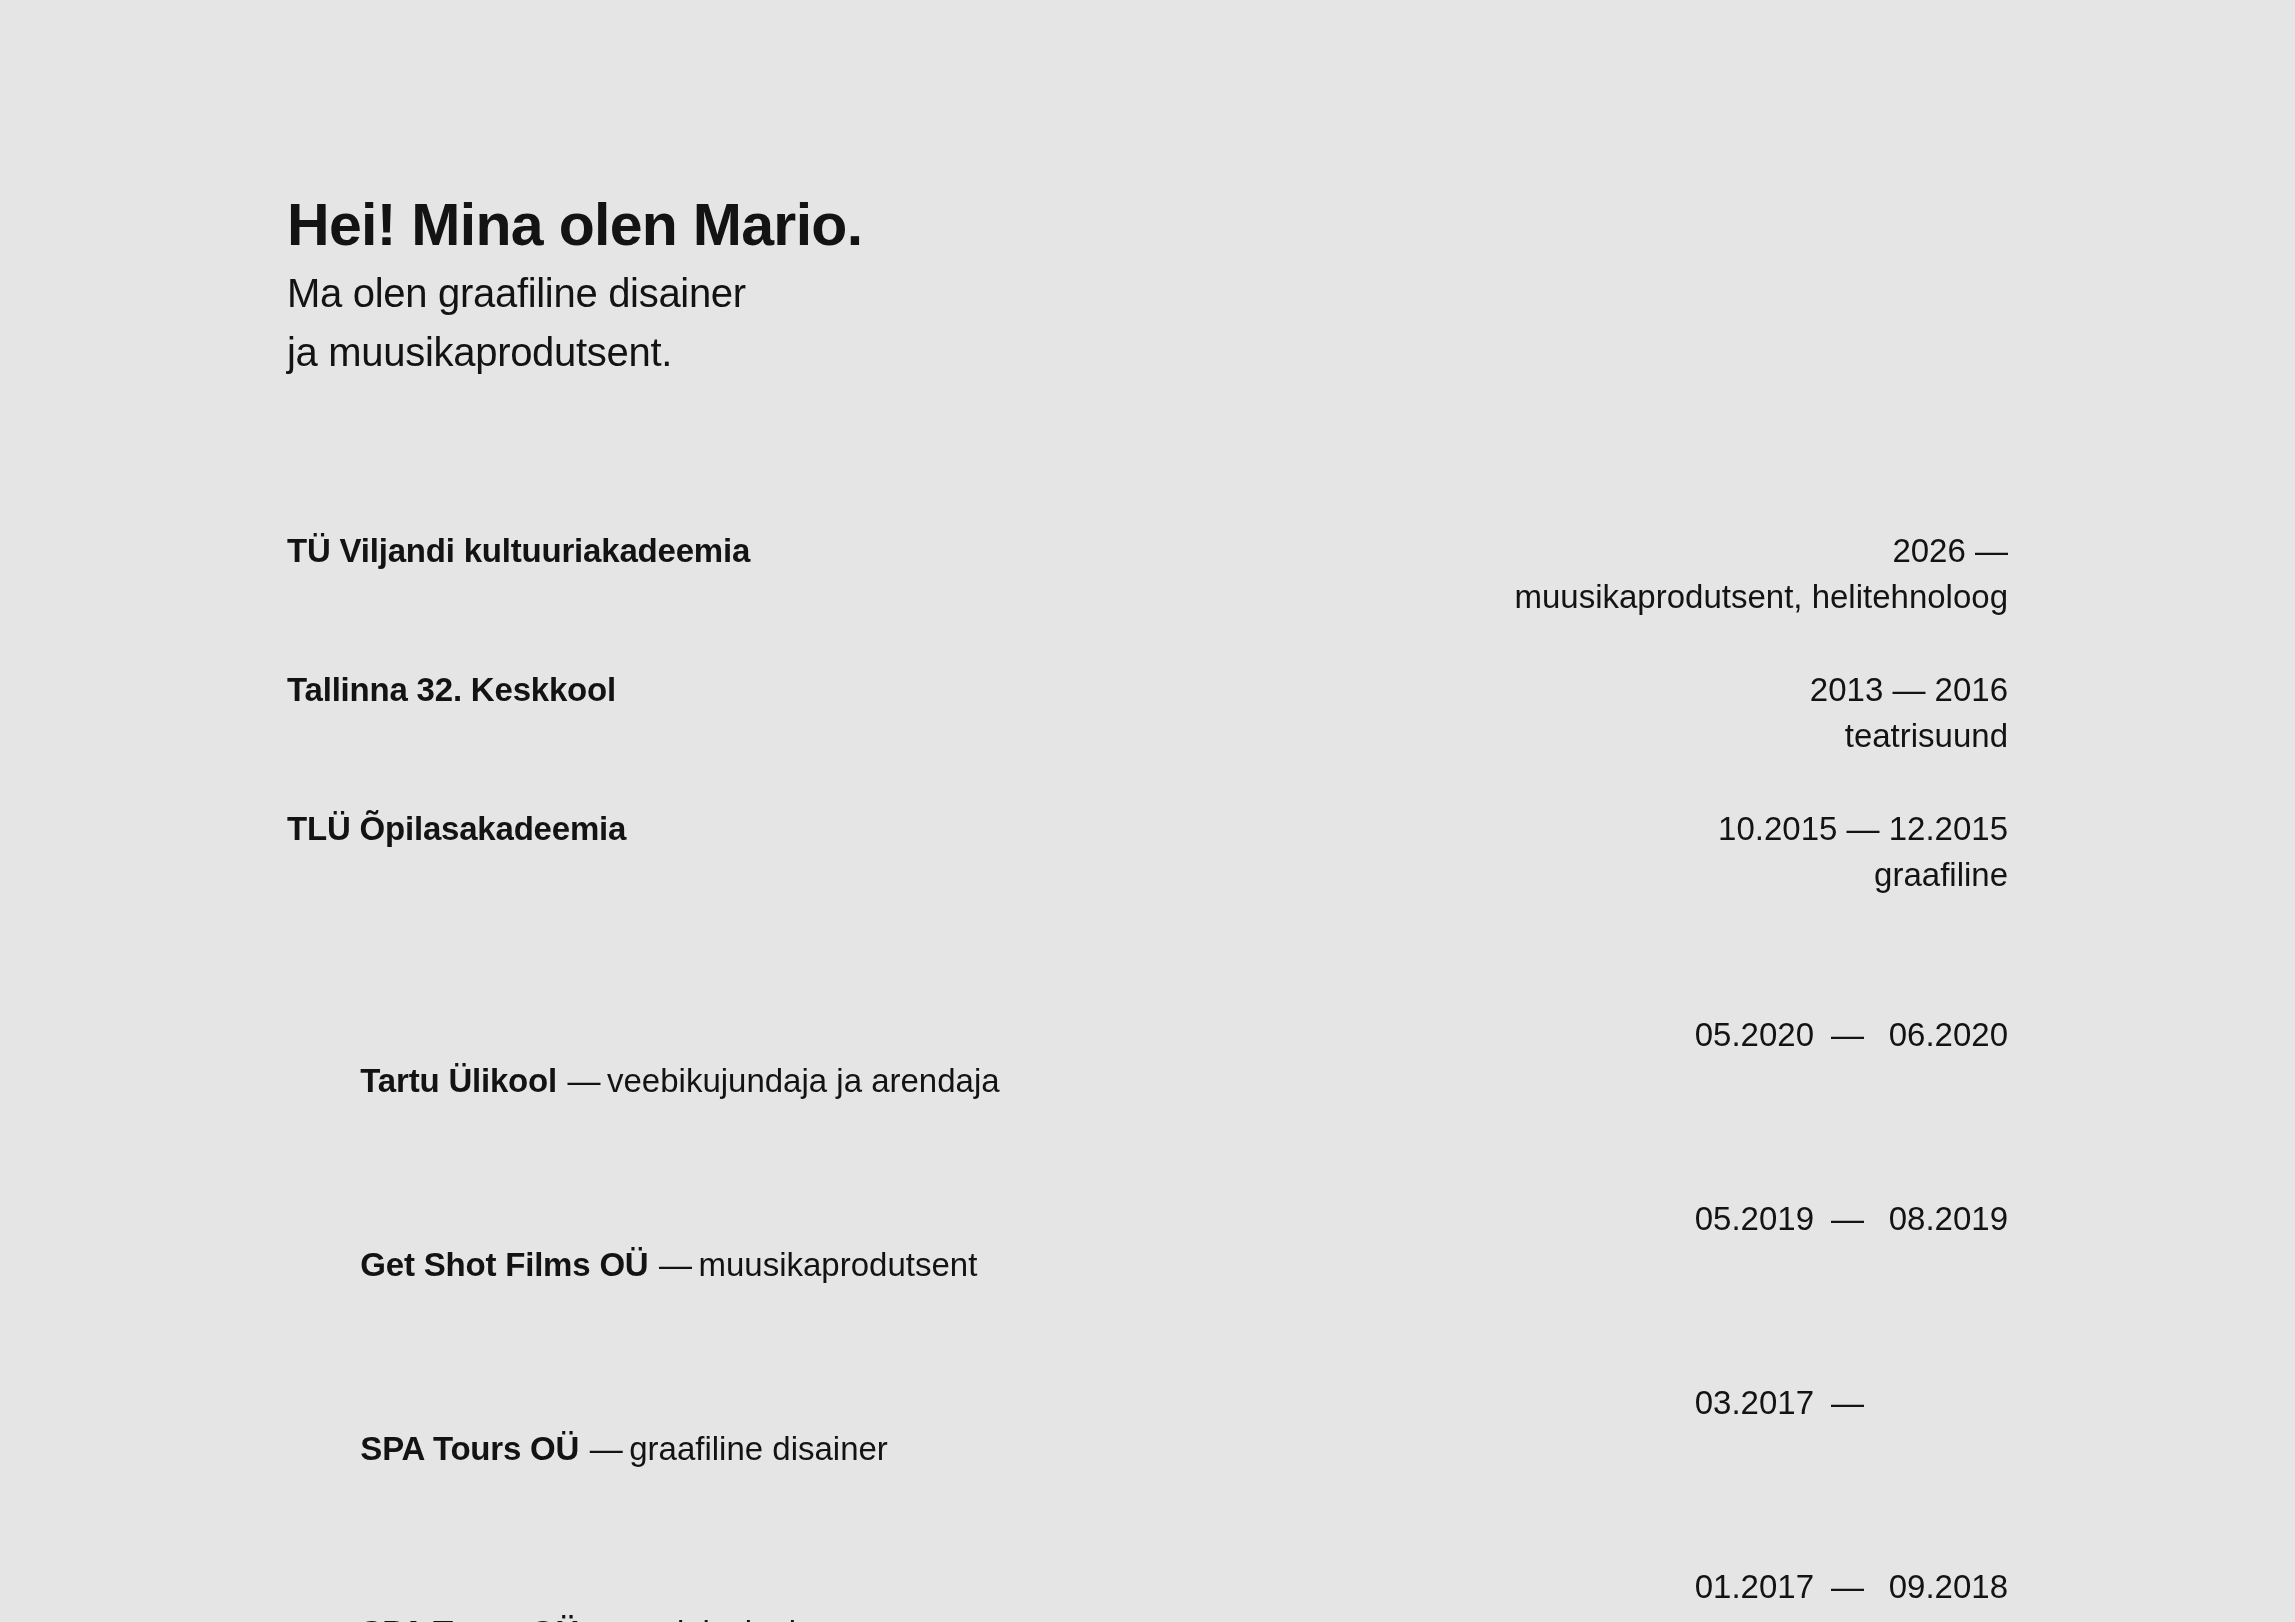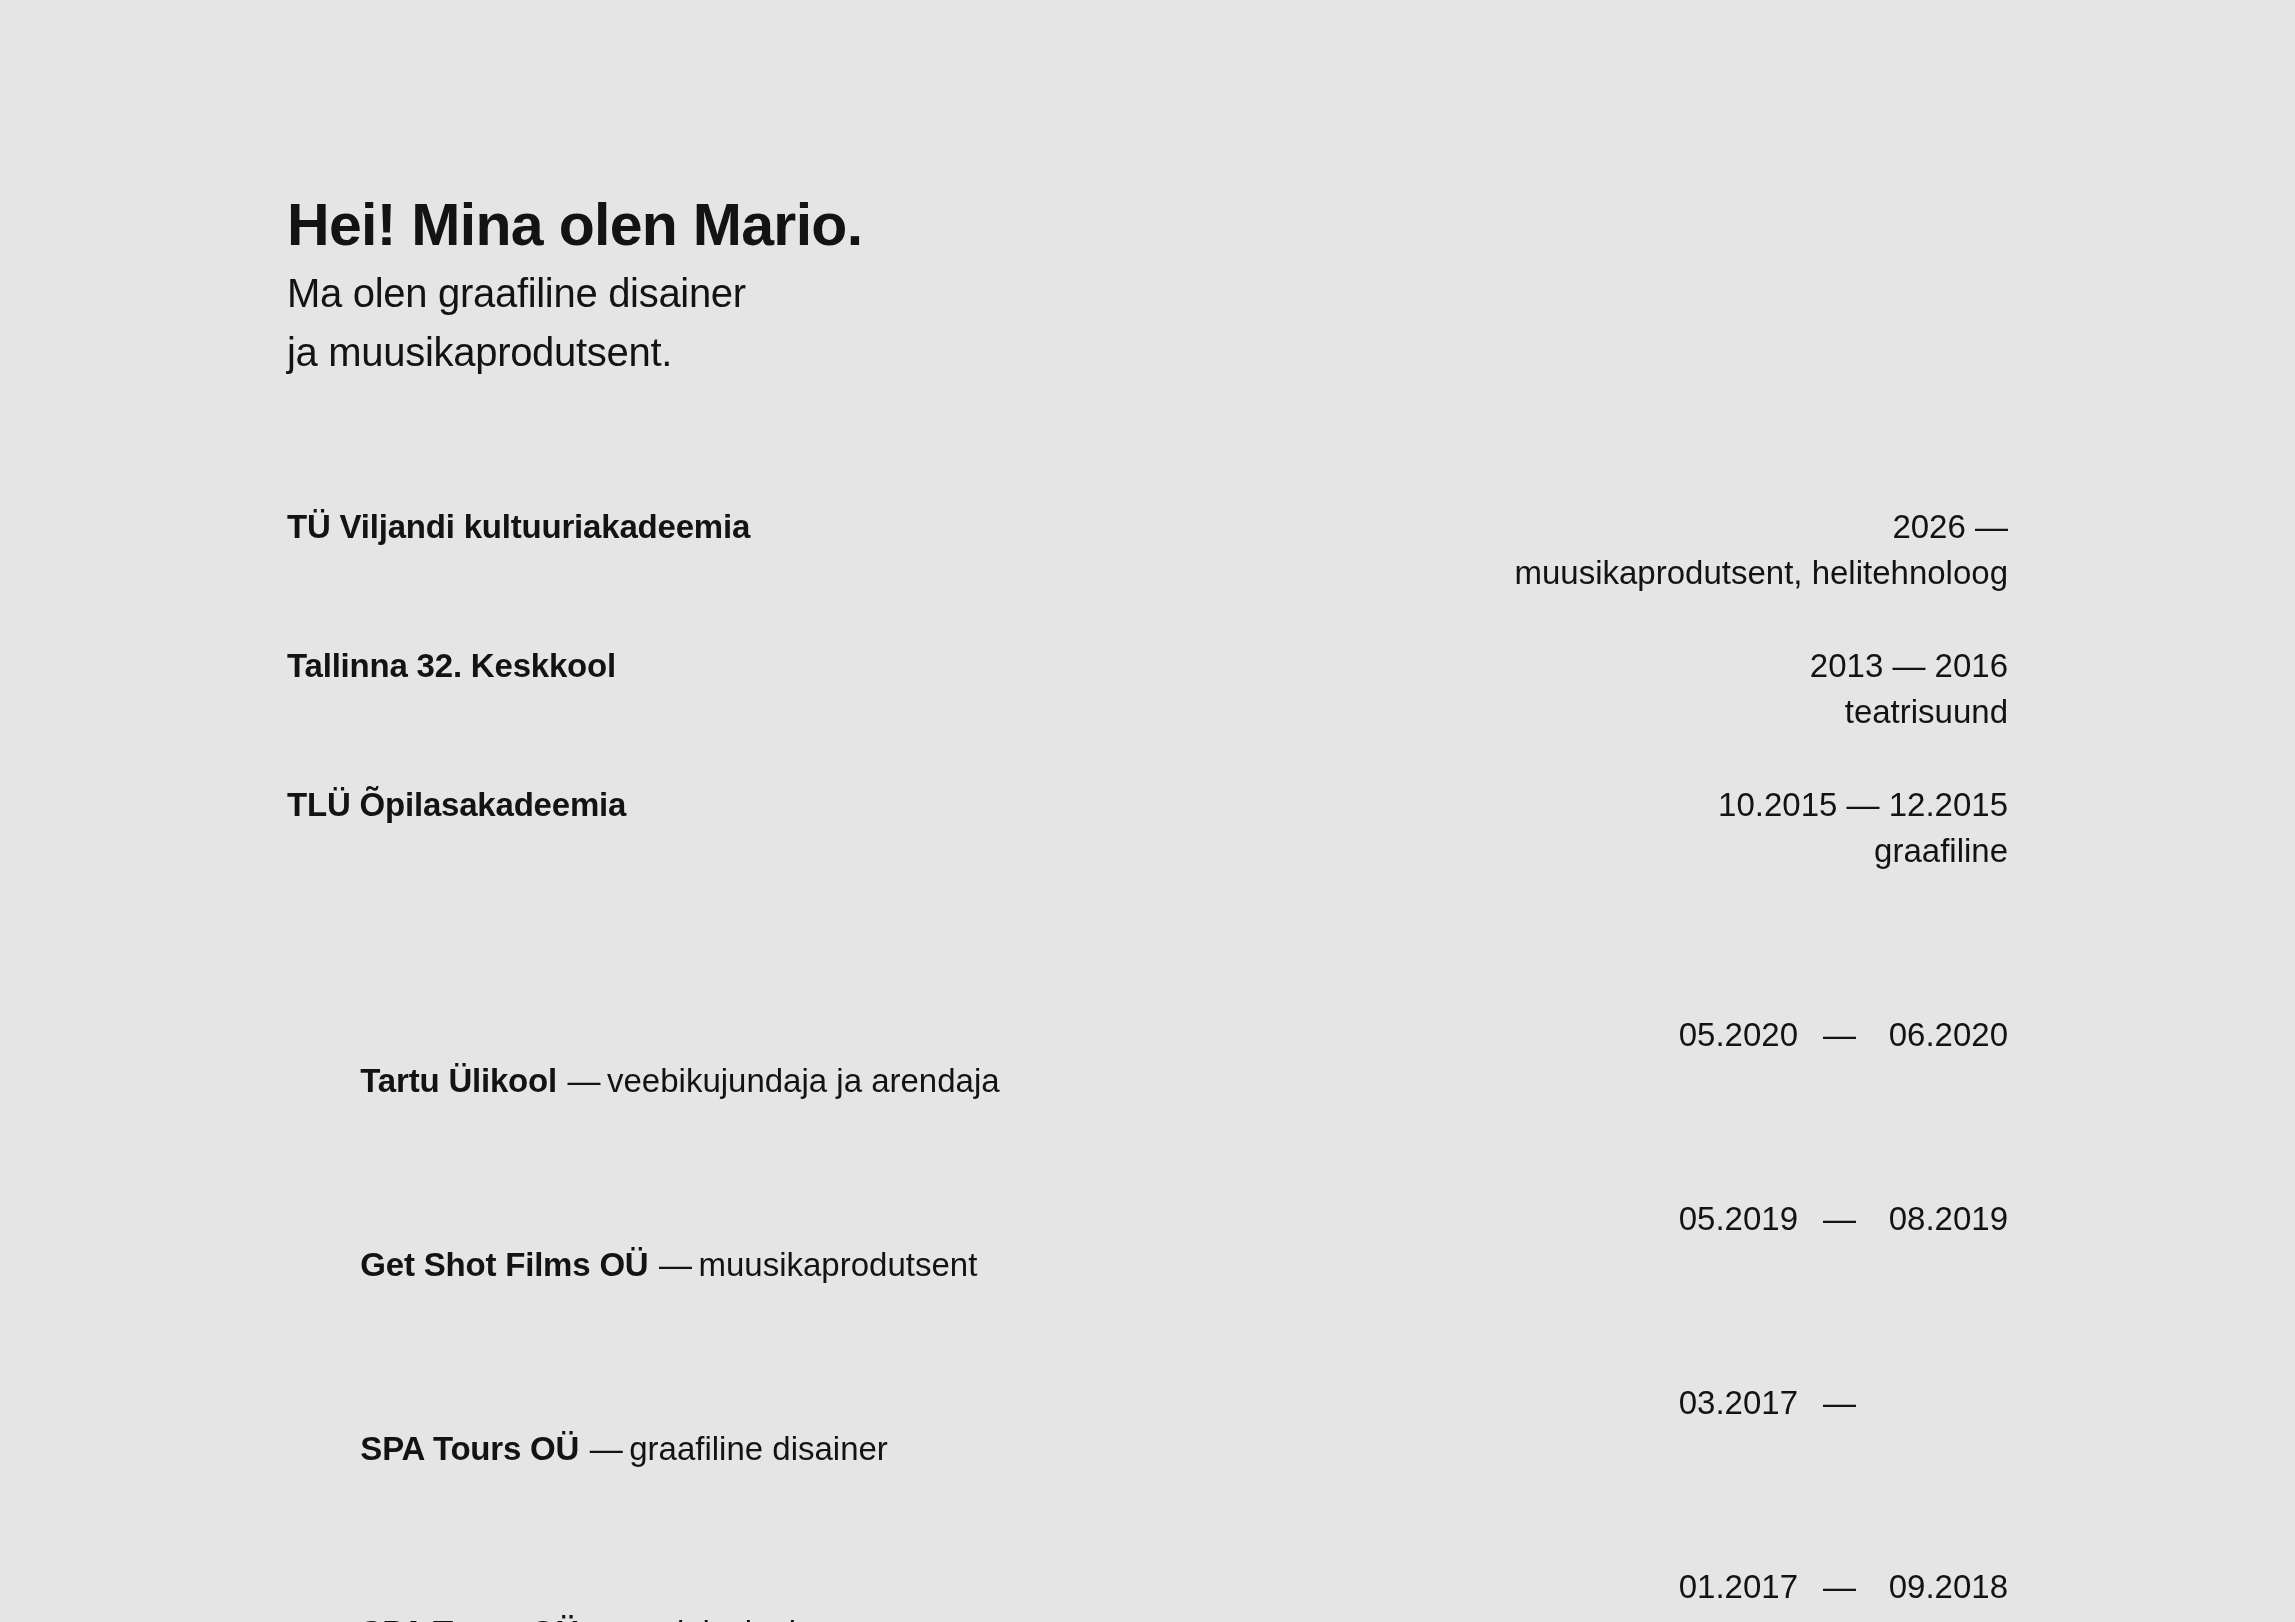--- a/index.html
+++ b/index.html
@@ -36,21 +36,21 @@
     line-height: 59px;
     font-weight: 400;
     letter-spacing: -0.3px;
   }
 
   
   .edu-section {
     position: absolute;
     left: 287px;
     right: 287px;
-    top: 504px;
+    top: 528px;
   }
   .edu-entry {
     margin-bottom: 47px;
   }
   .edu-row {
     display: flex;
     justify-content: space-between;
     align-items: baseline;
     font-size: 33px;
     line-height: 46px;
@@ -92,21 +92,20 @@
     font-weight: 700;
     letter-spacing: -0.2px;
   }
   .work-dash {
     display: inline-block;
     margin: 0 6.5px 0 10.5px;
   }
   .work-dates {
     display: flex;
     align-items: baseline;
-    gap: 8px;
   }
   .date-start {
     display: inline-block;
     width: 131px;
     text-align: right;
   }
   .date-dash {
     display: inline-block;
     margin-left: 17px;
   }

